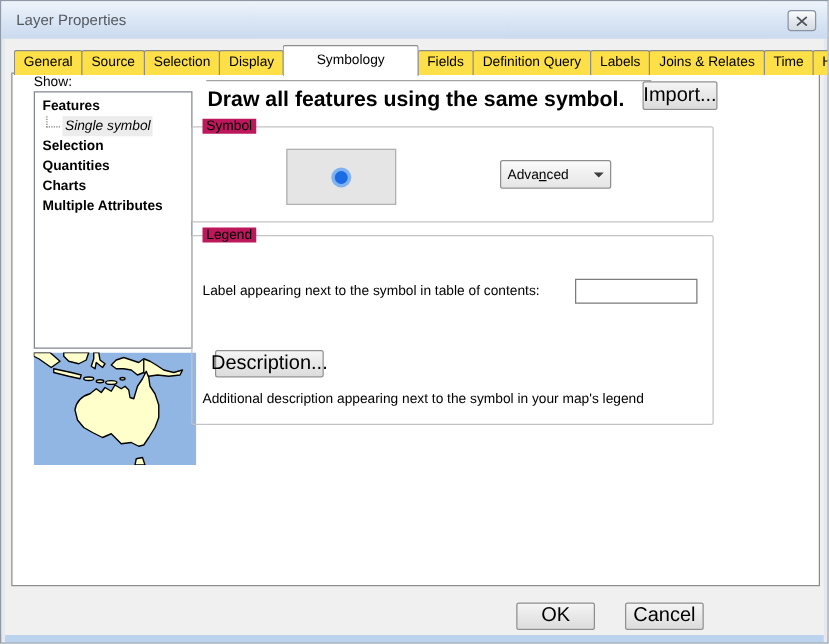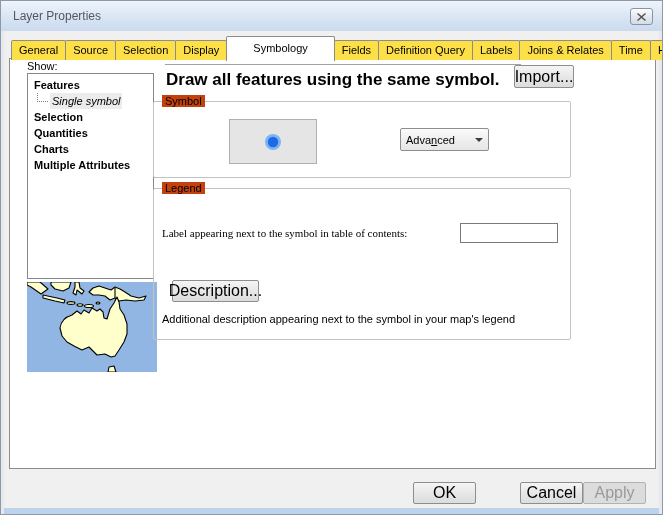--- a/index.html
+++ b/index.html
@@ -91,21 +91,21 @@
   .btn:disabled, .btn.disabled {
     background:#dcdcdc; border-color:#b2b2b2; color:#9a9a9a;
   }
 
   .import-btn { left:513px; top:64px; width:60px; height:23px; }
 
   .groupbox {
     position:absolute; border:1px solid #c3c3c3; border-radius:2px; z-index:2;
   }
   .groupbox .gb-title {
-    position:absolute; top:-7px; left:8px; background:#c2410c; padding:0 3px;
+    position:absolute; top:-7px; left:8px; background:#be185d; padding:0 3px;
   }
   .symbol-group { left:152px; top:100px; width:418px; height:77px; }
   .legend-group { left:152px; top:187px; width:418px; height:152px; }
 
   .symbol-preview {
     position:absolute; left:75px; top:17px; width:88px; height:45px;
     background:#e5e5e5; border:1px solid #b0b0b0;
     display:flex; align-items:center; justify-content:center; padding:0;
   }
 
@@ -116,32 +116,32 @@
     display:flex; align-items:center; justify-content:center; gap:20px;
     font-size:11px; padding:0;
   }
   .advanced-btn .key { text-decoration:underline; }
   .dropdown-arrow {
     width:0; height:0;
     border-left:4px solid transparent; border-right:4px solid transparent;
     border-top:4px solid #3c3c3c;
   }
 
-  .legend-label { position:absolute; left:8px; top:38px;font-family:Liberation Serif, serif; }
+  .legend-label { position:absolute; left:8px; top:38px; }
   .legend-input {
     position:absolute; left:306px; top:34px; width:98px; height:20px;
     border:1px solid #7b7b7b; background:#fff;
     font-family:"Liberation Sans",sans-serif; font-size:11px; padding:0 3px;
   }
   .description-btn { position:absolute; left:18px; top:91px; width:87px; height:22px; }
   .additional-text { position:absolute; left:8px; top:124px; }
 
   .footer-btn { width:63px; height:22px; top:481px; }
   .ok-btn { left:412px; }
-  .cancel-btn { left:519px; }
+  .cancel-btn { left:499px; }
   .apply-btn { left:582px; }
 </style>
 </head>
 <body>
 
 <div class="window">
 
   <div class="titlebar">
     <span class="title">Layer Properties</span>
     <button class="close-btn">
@@ -223,15 +223,14 @@
   <div class="groupbox legend-group">
     <span class="gb-title">Legend</span>
     <span class="legend-label">Label appearing next to the symbol in table of contents:</span>
     <input class="legend-input" type="text" value="" style="">
     <button class="btn description-btn">Description...</button>
     <span class="additional-text">Additional description appearing next to the symbol in your map's legend</span>
   </div>
 
   <button class="btn footer-btn ok-btn">OK</button>
   <button class="btn footer-btn cancel-btn">Cancel</button>
-  <button class="btn footer-btn apply-btn disabled" disabled="">Apply</button>
 
 </div>
 
 </body></html>

